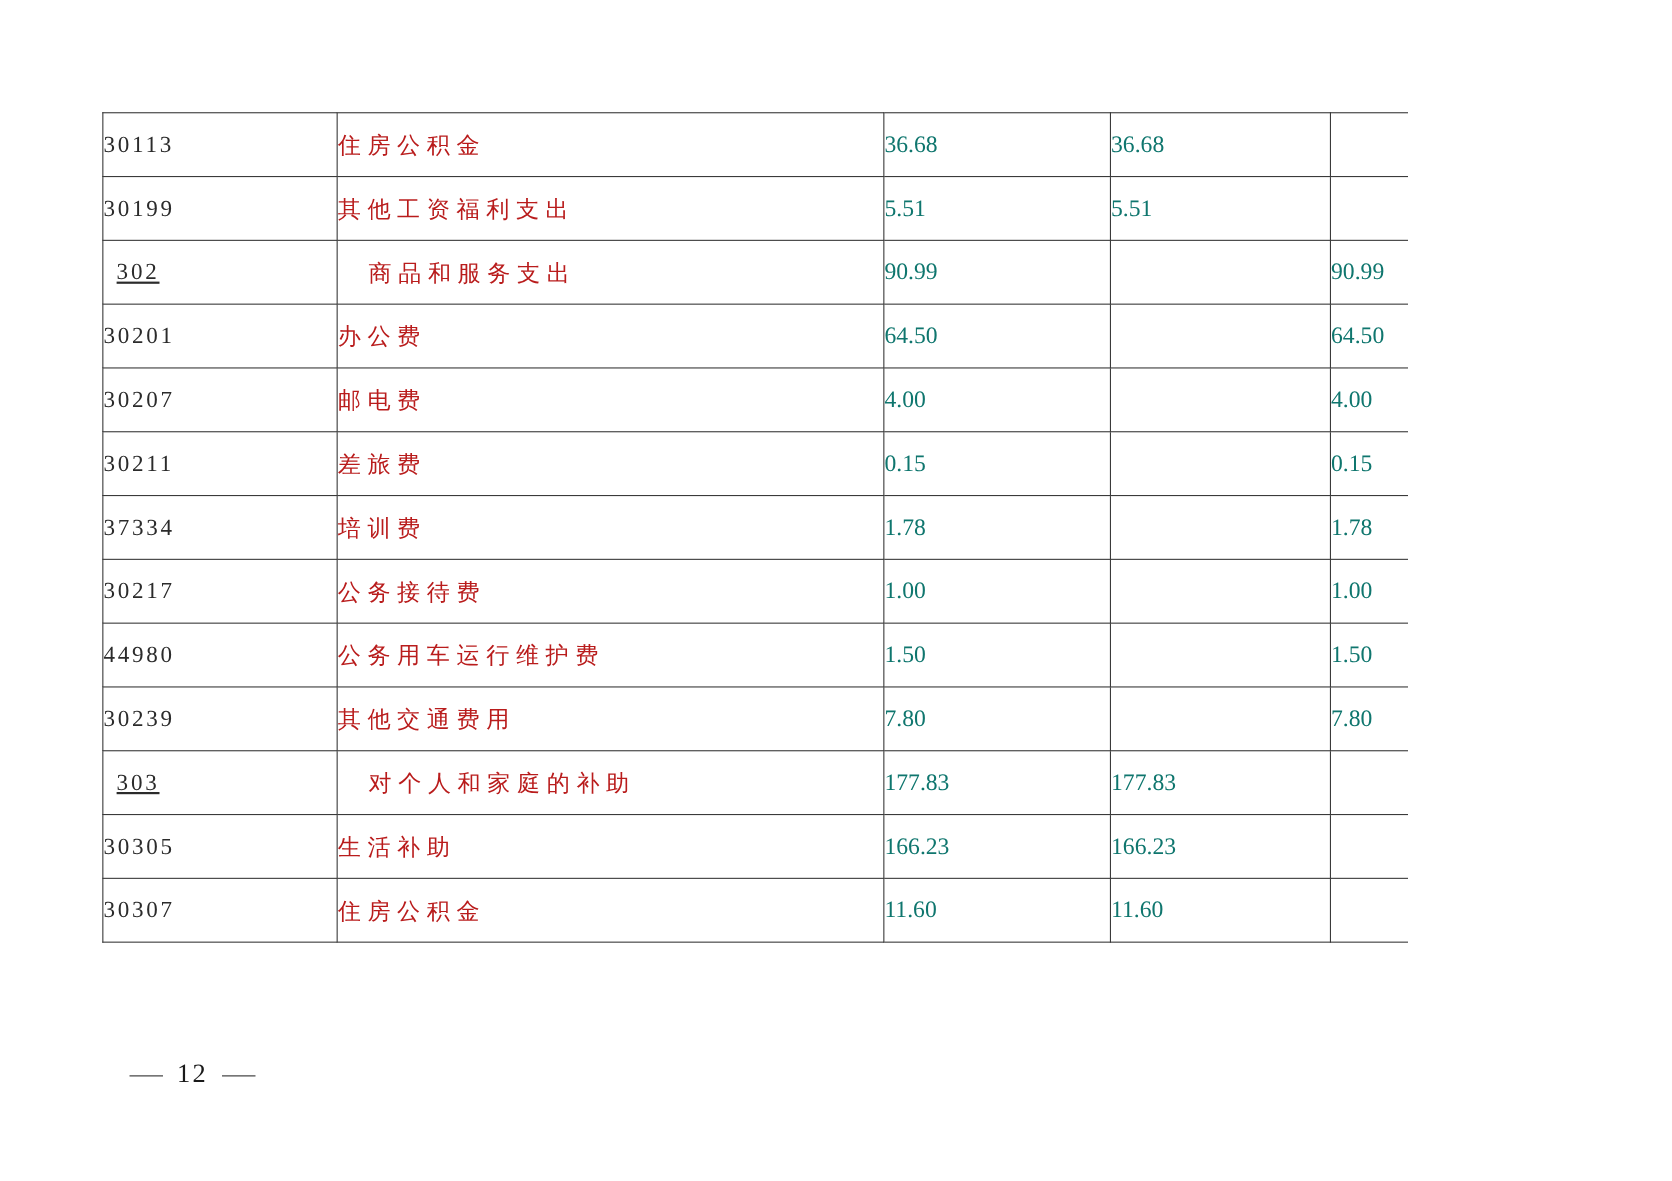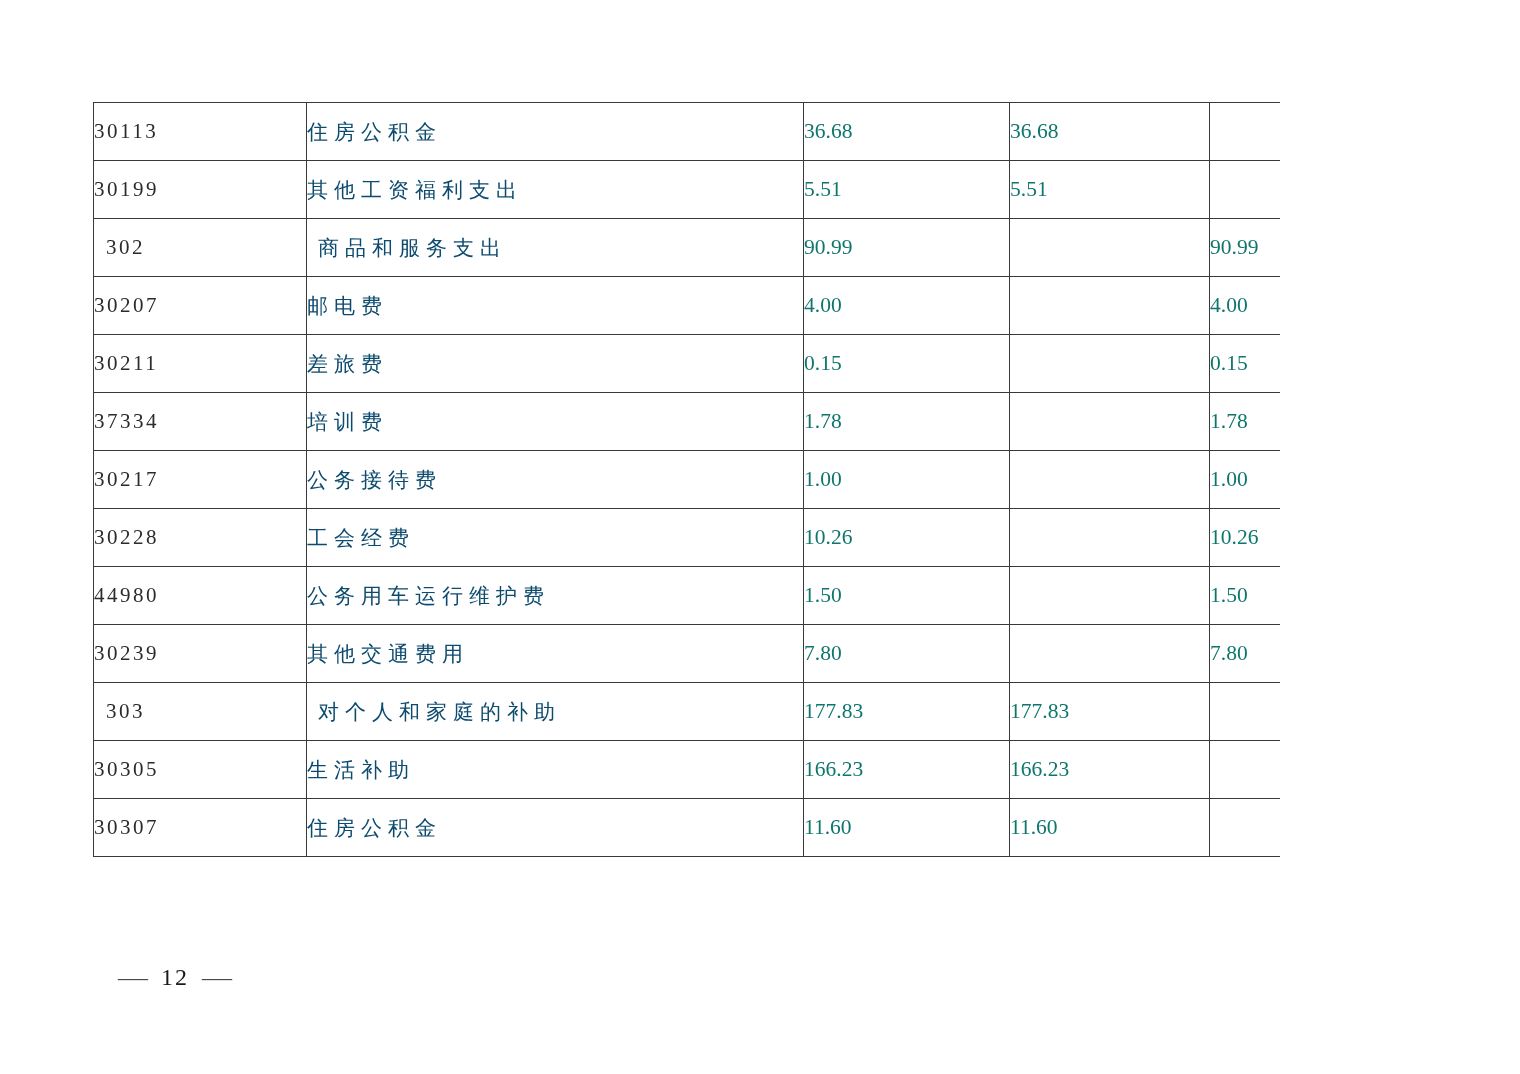--- a/index.html
+++ b/index.html
@@ -32,28 +32,28 @@
     white-space: nowrap;
     overflow: hidden;
     background: #ffffff;
   }
   td.code-cell {
     font-size: 21px;
     letter-spacing: 2.5px;
     color: #2b2b2b;
     padding-left: 33px;
   }
-  tr.lvl1 td.code-cell { padding-left: 12px; }
+  tr.lvl1 td.code-cell { padding-left: 12px; text-decoration: underline; }
   td.name-cell {
     font-size: 21px;
     letter-spacing: 6px;
-    color: #0c4a6e;
+    color: #b91c1c;
     padding-left: 33px;
   }
-  tr.lvl1 td.name-cell { padding-left: 11px; }
+  tr.lvl1 td.name-cell { padding-left: 28px; }
   td.num-cell {
     font-size: 21.5px;
     text-align: left;
     padding-right: 13px;
     color: #0f766e;
   }
   .page-footer {
     position: absolute;
     left: 121px;
     top: 964px;
@@ -101,20 +101,27 @@
           <td class="num-cell"></td>
         </tr>
         <tr class="lvl1">
           <td class="code-cell">302</td>
           <td class="name-cell">商品和服务支出</td>
           <td class="num-cell">90.99</td>
           <td class="num-cell"></td>
           <td class="num-cell">90.99</td>
         </tr>
         <tr class="lvl2">
+          <td class="code-cell">30201</td>
+          <td class="name-cell">办公费</td>
+          <td class="num-cell">64.50</td>
+          <td class="num-cell"></td>
+          <td class="num-cell">64.50</td>
+        </tr>
+        <tr class="lvl2">
           <td class="code-cell">30207</td>
           <td class="name-cell">邮电费</td>
           <td class="num-cell">4.00</td>
           <td class="num-cell"></td>
           <td class="num-cell">4.00</td>
         </tr>
         <tr class="lvl2">
           <td class="code-cell">30211</td>
           <td class="name-cell">差旅费</td>
           <td class="num-cell">0.15</td>
@@ -127,27 +134,20 @@
           <td class="num-cell">1.78</td>
           <td class="num-cell"></td>
           <td class="num-cell">1.78</td>
         </tr>
         <tr class="lvl2">
           <td class="code-cell">30217</td>
           <td class="name-cell">公务接待费</td>
           <td class="num-cell">1.00</td>
           <td class="num-cell"></td>
           <td class="num-cell">1.00</td>
-        </tr>
-        <tr class="lvl2">
-          <td class="code-cell">30228</td>
-          <td class="name-cell">工会经费</td>
-          <td class="num-cell">10.26</td>
-          <td class="num-cell"></td>
-          <td class="num-cell">10.26</td>
         </tr>
         <tr class="lvl2">
           <td class="code-cell">44980</td>
           <td class="name-cell">公务用车运行维护费</td>
           <td class="num-cell">1.50</td>
           <td class="num-cell"></td>
           <td class="num-cell">1.50</td>
         </tr>
         <tr class="lvl2">
           <td class="code-cell">30239</td>

